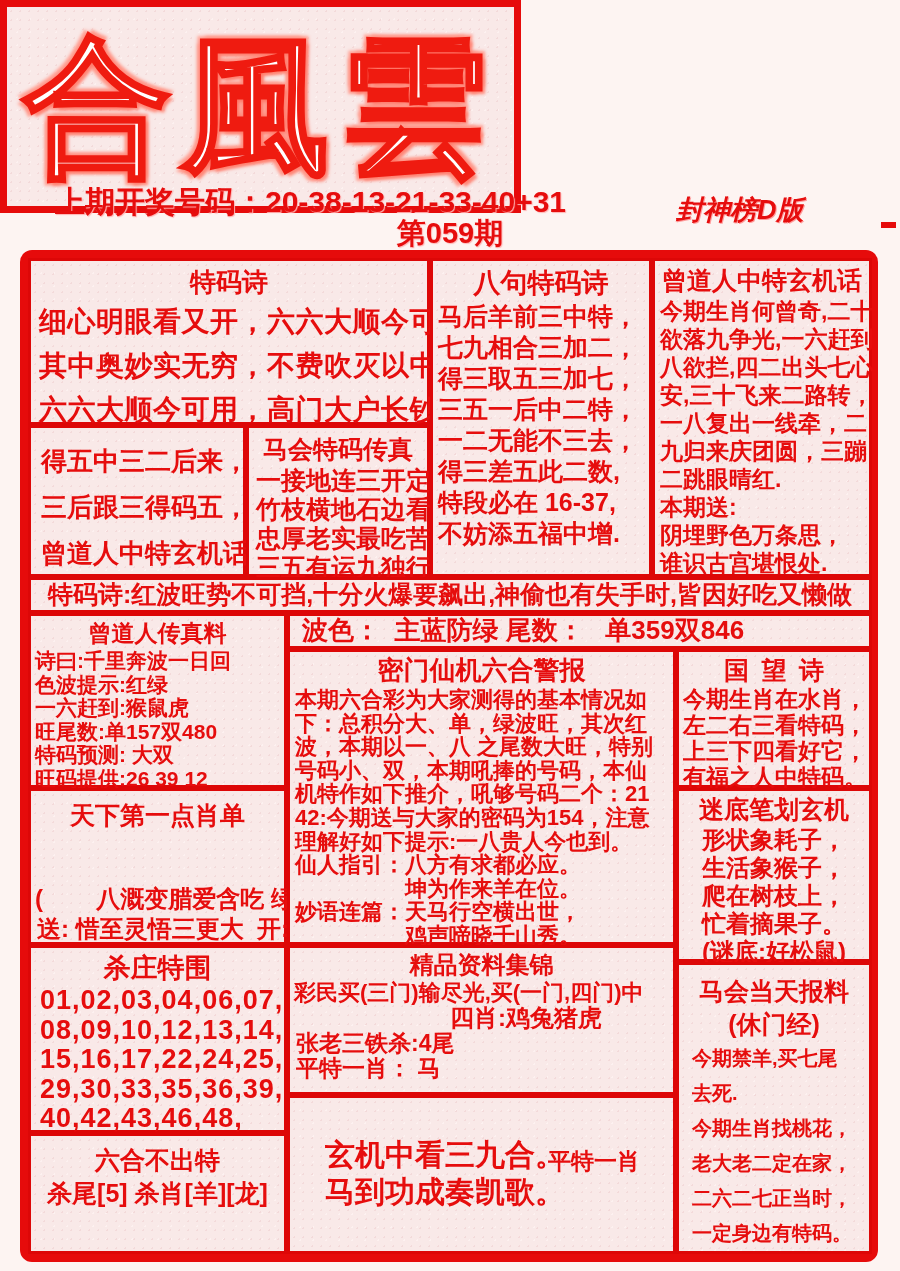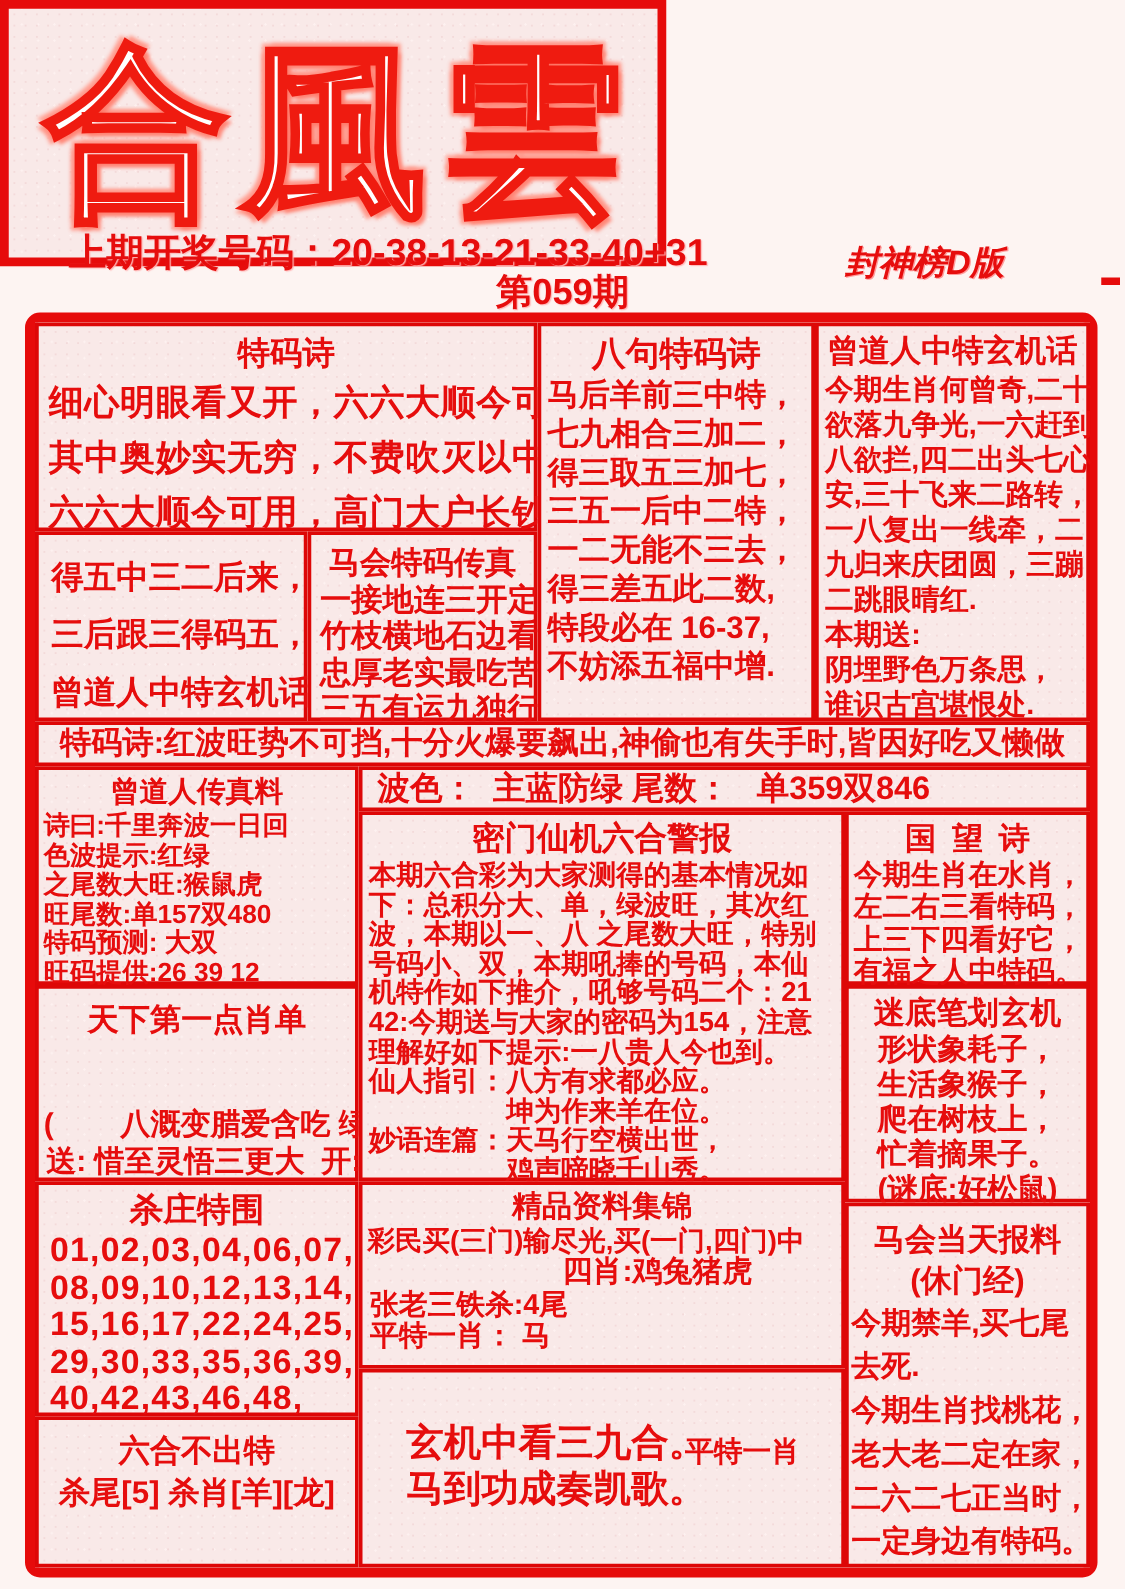--- a/index.html
+++ b/index.html
@@ -13,21 +13,21 @@
     background-color:#f9e9e8;
     background-image:radial-gradient(#f3dada 1px,transparent 1px),radial-gradient(#fdf1f0 1px,transparent 1px);
     background-size:9px 9px,13px 13px;background-position:0 0,4px 6px;
   }
   .box{position:absolute;border:3px solid #dd0707;box-sizing:border-box;}
   .ttl{text-align:center;white-space:pre;}
   .ln{white-space:pre;}
   .abs{position:absolute;white-space:pre;}
   #masthead-box{
     left:390px;top:34px;width:507px;height:199px;border:7px solid #e60b0b;
-    display:flex;align-items:center;justify-content:center;padding-left:12px;
+    display:flex;align-items:center;justify-content:center;
   }
   #masthead{
     font-size:148px;letter-spacing:10px;line-height:160px;color:#fff;
     -webkit-text-stroke:3px #ef1b10;
     text-shadow:0 0 7px #ff5c4c,4px 4px 3px #ff9384,-4px -4px 3px #ffb0a4,4px -4px 3px #ffa79a,-4px 4px 3px #ffa79a;
     white-space:nowrap;
   }
   #edition{left:676px;top:192px;font-size:27px;font-style:italic;text-shadow:1px 1px 0 #ff9c9c;}
   #prev-draw{left:55px;top:182px;font-size:30px;text-shadow:1px 1px 1px #ffb3b3;}
   #issue{left:330px;top:214px;width:240px;text-align:center;font-size:29px;text-shadow:1px 1px 1px #ffb3b3;}
@@ -109,21 +109,21 @@
 
 <div class="box speck" style="left:28px;top:577px;width:844px;height:36px;text-align:center;">
   <div class="ln" style="font-size:25px;line-height:29px;">特码诗:红波旺势不可挡,十分火爆要飙出,神偷也有失手时,皆因好吃又懒做</div>
 </div>
 
 <div class="box speck" style="left:28px;top:613px;width:259px;height:175px;">
   <div class="ttl" style="font-size:23px;margin-top:2px;">曾道人传真料</div>
   <div style="font-size:21px;line-height:23.5px;padding-left:4px;">
       <div class="ln">诗曰:千里奔波一日回</div>
       <div class="ln">色波提示:红绿</div>
-      <div class="ln">之尾数大旺:猴鼠虎</div>
+      <div class="ln">一六赶到:猴鼠虎</div>
       <div class="ln">旺尾数:单157双480</div>
       <div class="ln">特码预测: 大双</div>
       <div class="ln">旺码提供:26 39 12</div>
     </div>
 </div>
 
 <div class="box speck" style="left:28px;top:788px;width:259px;height:157px;">
   <div class="ttl" style="font-size:25px;margin-top:8px;">天下第一点肖单</div>
   <div class="abs ln" style="left:4px;top:92px;font-size:24px;">(        八溉变腊爱含吃 绿</div>
   <div class="abs ln" style="left:6px;top:122px;font-size:24px;">送: 惜至灵悟三更大  开:?</div>
@@ -200,21 +200,21 @@
       <div class="ln">生活象猴子，</div>
       <div class="ln">爬在树枝上，</div>
       <div class="ln">忙着摘果子。</div>
       <div class="ln">(谜底:好松鼠)</div>
     </div>
 </div>
 
 <div class="box speck" style="left:676px;top:962px;width:196px;height:292px;">
   <div class="ttl" style="font-size:25px;margin-top:10px;">马会当天报料</div>
   <div class="ttl" style="font-size:25px;">(休门经)</div>
-  <div style="font-size:24px;line-height:35px;padding-left:2px;">
+  <div style="font-size:20px;line-height:35px;padding-left:13px;">
       <div class="ln">今期禁羊,买七尾</div>
       <div class="ln">去死.</div>
       <div class="ln">今期生肖找桃花，</div>
       <div class="ln">老大老二定在家，</div>
       <div class="ln">二六二七正当时，</div>
       <div class="ln">一定身边有特码。</div>
     </div>
 </div>
 
 </body></html>

